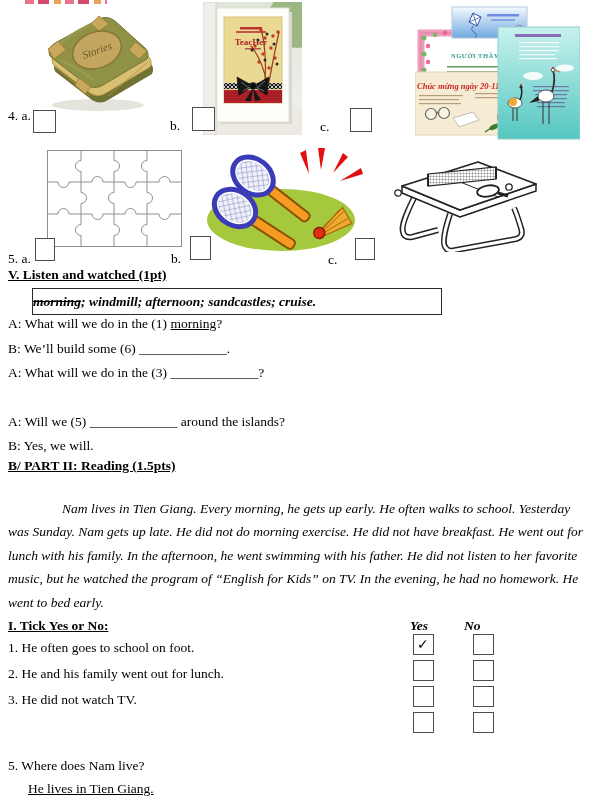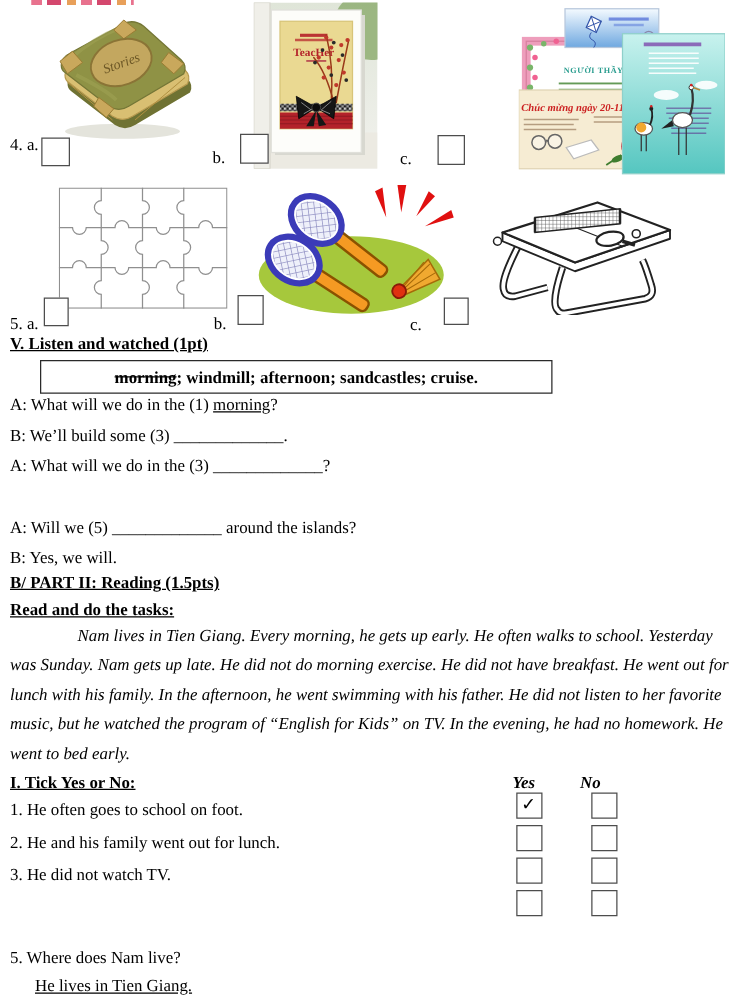--- a/index.html
+++ b/index.html
@@ -11,22 +11,22 @@
   .t  { position:absolute; white-space:nowrap; }
   .b  { font-weight:bold;font-style:italic; }
   .hd { font-weight:bold; text-decoration:underline; }
   .ua { text-decoration:underline; }
   .sv { position:absolute; }
   .cb { position:absolute; border:1.5px solid #4d4d4d; background:#fff; box-sizing:border-box; }
   .tick-glyph { font-family:"DejaVu Sans", sans-serif; font-size:14px; font-weight:bold;
                 position:absolute; left:3px; top:1px; }
   #wordbank {
     position:absolute; left:32px; top:288px; width:408px; height:25px;
-    border:1.3px solid #2a2a2a; text-align:center; line-height:25px;
-    font-weight:bold; 
+    border:1.3px solid #2a2a2a; line-height:25px;
+    font-weight:bold; font-style:italic;
   }
   .strike { text-decoration:line-through; }
   #passage {
     position:absolute; left:8px; top:497px; width:586px;
     line-height:23.4px; text-indent:54px;font-style:italic;
   }
   #fragment {
     position:absolute; left:25px; top:0; width:82px; height:4px;
     background:repeating-linear-gradient(90deg,#e8728e 0 9px,#fff 9px 13px,#d4486e 13px 24px,#fff 24px 29px,#e8a05a 29px 36px,#fff 36px 40px);
   }
@@ -315,27 +315,26 @@
   <span class="t" style="left:328px;top:252px">c.</span>
   <div class="cb" style="left:355px;top:238px;width:20px;height:22px"></div>
 
   <div class="t hd" style="left:8px;top:267px">V. Listen and watched (1pt)</div>
 
   <div id="wordbank">
     <span class="strike">morning</span><span>; windmill; afternoon; sandcastles; cruise.</span>
   </div>
 
   <div class="t" style="left:8px;top:316px"><span>A: What will we do in the (1) </span><span class="ua">morning</span><span>?</span></div>
-  <div class="t" style="left:8px;top:341px">B: We’ll build some (3) _____________.</div>
+  <div class="t" style="left:8px;top:341px">B: We’ll build some (6) _____________.</div>
   <div class="t" style="left:8px;top:365px">A: What will we do in the (3) _____________?</div>
   <div class="t" style="left:8px;top:414px">A: Will we (5) _____________ around the islands?</div>
   <div class="t" style="left:8px;top:438px">B: Yes, we will.</div>
 
   <div class="t hd" style="left:8px;top:458px">B/ PART II: Reading (1.5pts)</div>
-  <div class="t hd" style="left:8px;top:480px">Read and do the tasks:</div>
 
   <div id="passage">Nam lives in Tien Giang. Every morning, he gets up early. He often walks to school. Yesterday was Sunday. Nam gets up late. He did not do morning exercise. He did not have breakfast. He went out for lunch with his family. In the afternoon, he went swimming with his father. He did not listen to her favorite music, but he watched the program of “English for Kids” on TV. In the evening, he had no homework. He went to bed early.</div>
 
   <div class="t hd" style="left:8px;top:618px">I. Tick Yes or No:</div>
   <div class="t b" style="left:410px;top:618px">Yes</div>
   <div class="t b" style="left:464px;top:618px">No</div>
 
   <div class="t" style="left:8px;top:640px">1. He often goes to school on foot.</div>
   <div class="t" style="left:8px;top:666px">2. He and his family went out for lunch.</div>
   <div class="t" style="left:8px;top:692px">3. He did not watch TV.</div>

